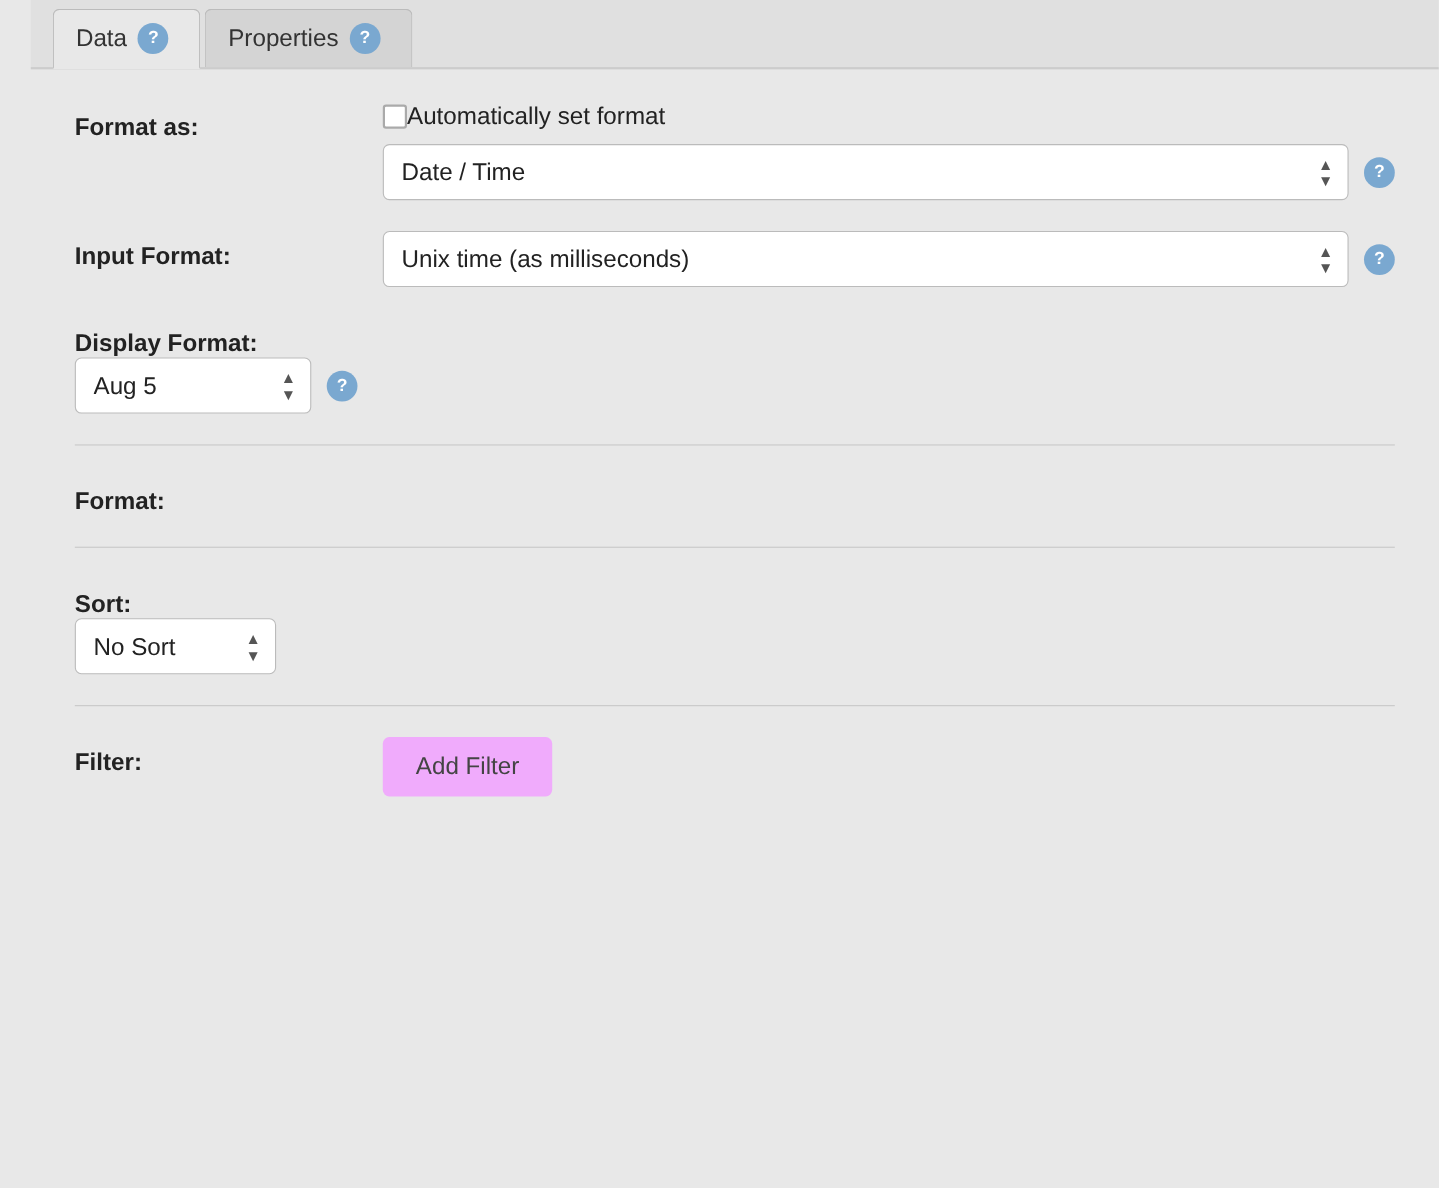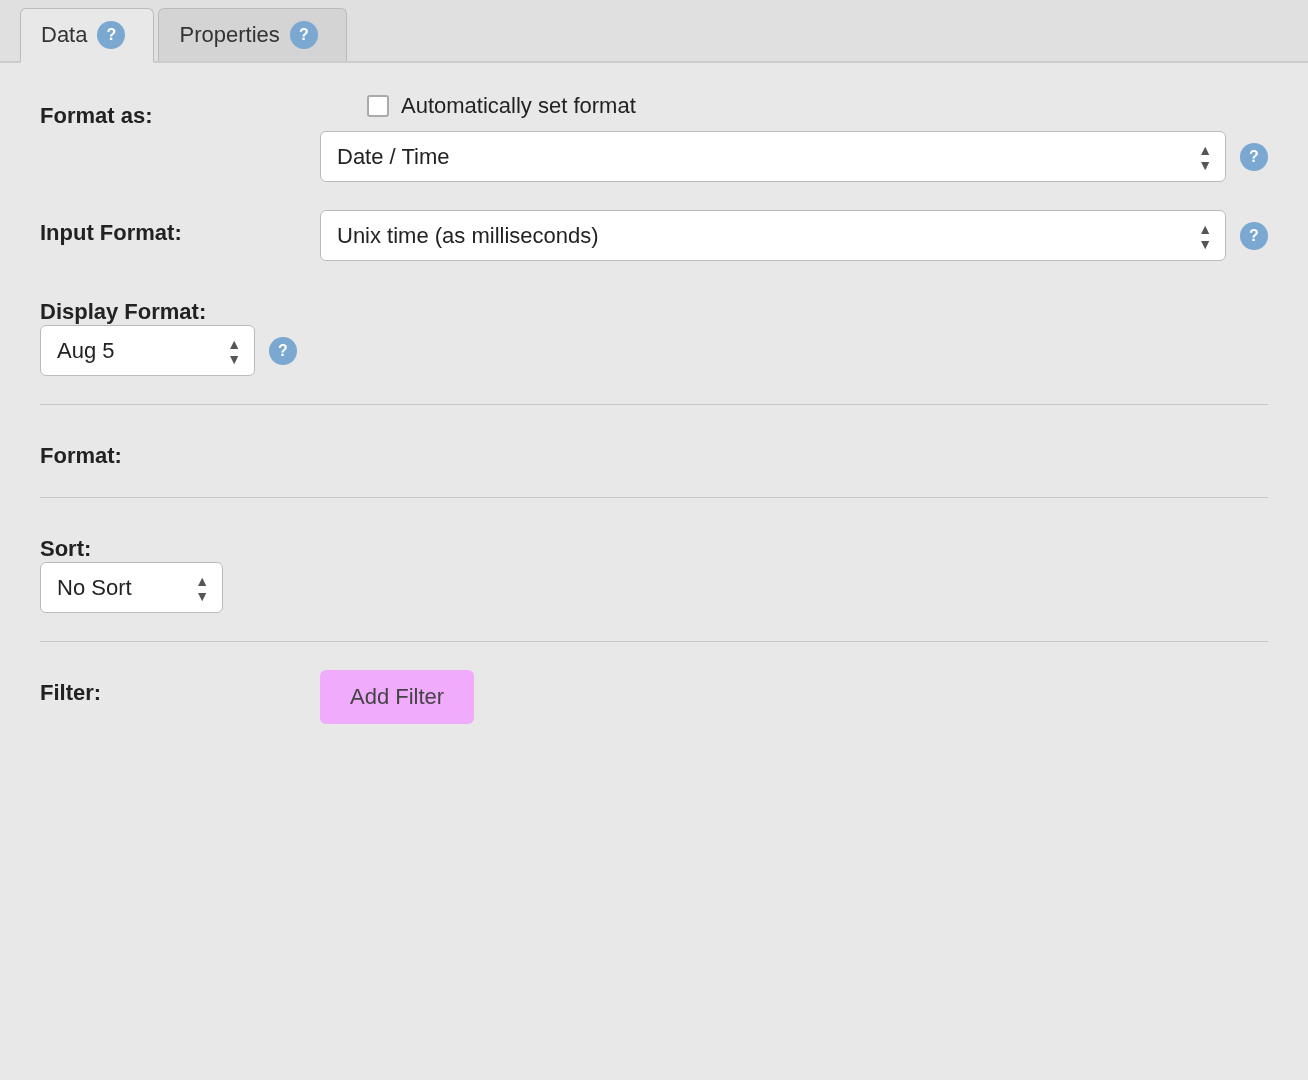--- a/index.html
+++ b/index.html
@@ -8,20 +8,21 @@
       font-family: -apple-system, BlinkMacSystemFont, "Segoe UI", Helvetica, Arial, sans-serif;
       background: #e8e8e8;
       width: 1308px;
       min-height: 1080px;
     }
 
     .panel {
       background: #e8e8e8;
       width: 100%;
       min-height: 1080px;
+      padding-left: 28px;
     }
 
     
     .tabs {
       display: flex;
       align-items: flex-end;
       background: #e0e0e0;
       padding-top: 8px;
       padding-left: 20px;
       border-bottom: 2px solid #ccc;
@@ -98,24 +99,22 @@
     .form-control {
       flex: 1;
       display: flex;
       flex-direction: column;
       gap: 12px;
     }
 
     .checkbox-row {
       display: flex;
       align-items: center;
-      gap: 12px;
       font-size: 22px;
       color: #222;
-      margin-left: 47px;
     }
 
     .checkbox-row input[type="checkbox"] {
       width: 22px;
       height: 22px;
       cursor: pointer;
       appearance: none;
       -webkit-appearance: none;
       border: 2px solid #aaa;
       background: white;

